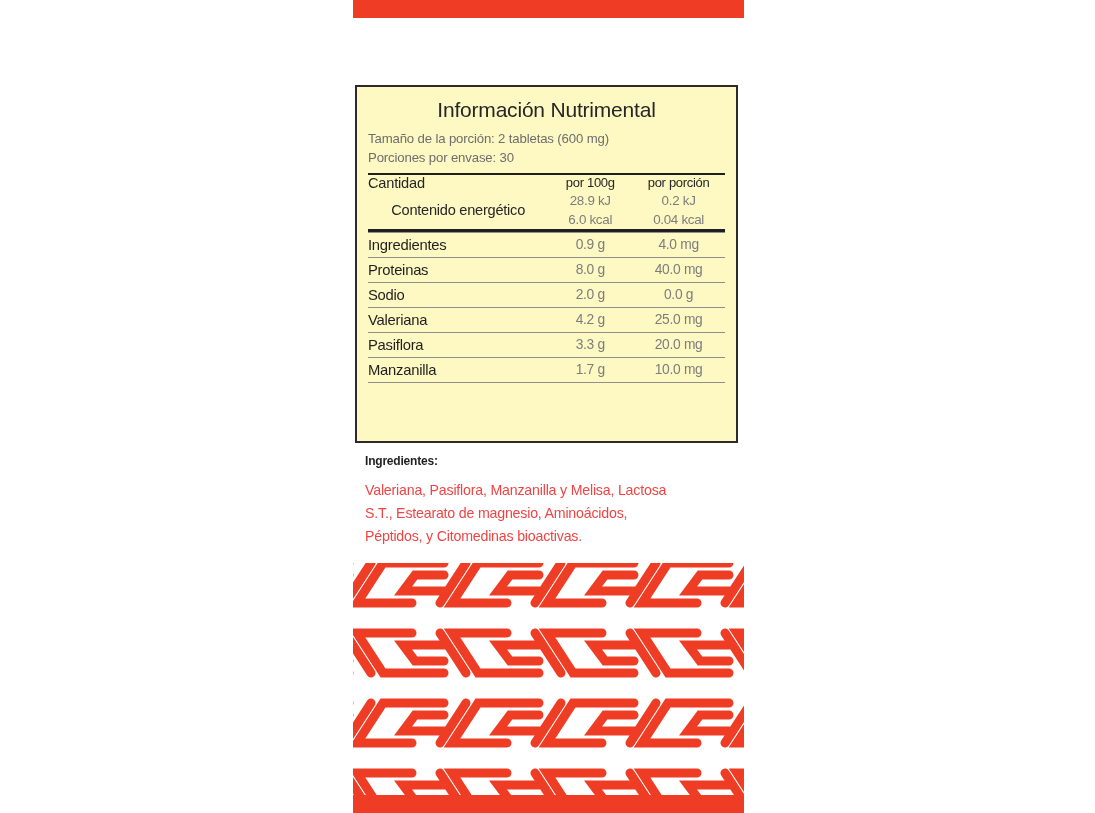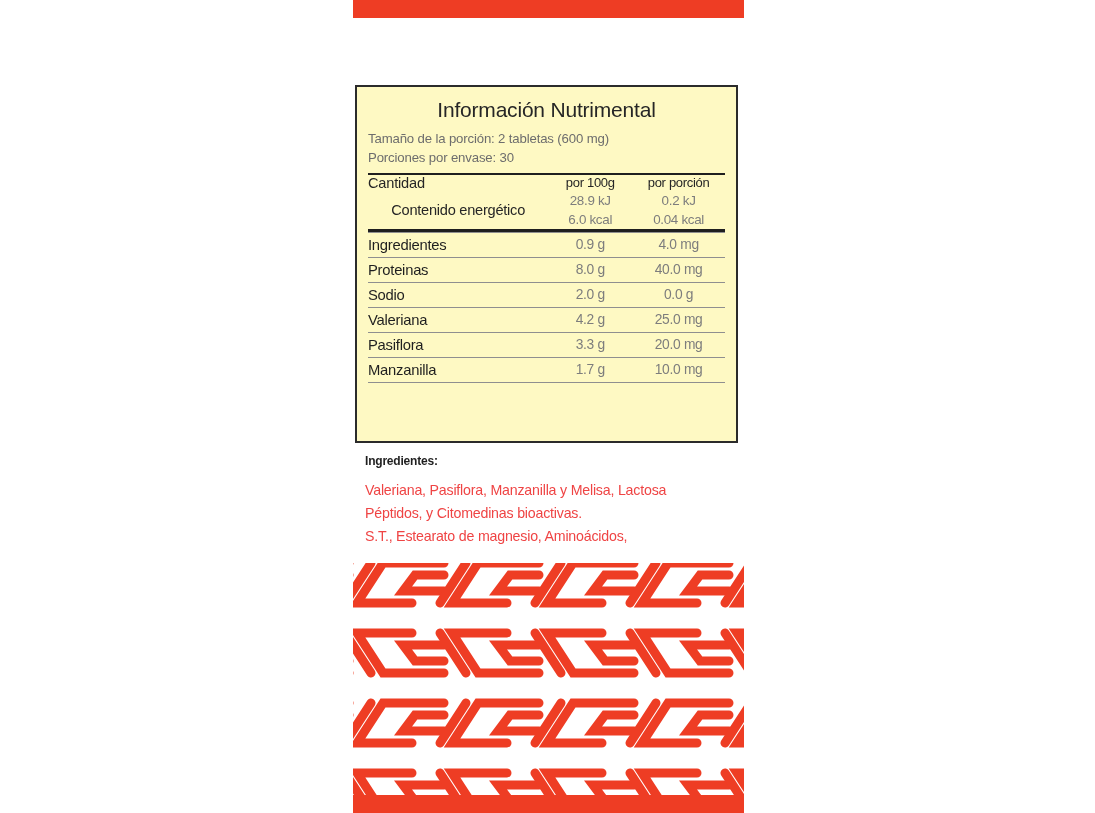--- a/index.html
+++ b/index.html
@@ -320,22 +320,22 @@
               </td>
             </tr>
           </tbody>
       </table>
     </div>
 
     <div class="ingredients">
       <div class="ing-heading">Ingredientes:</div>
       <div class="ing-body">
         <div>Valeriana, Pasiflora, Manzanilla y Melisa, Lactosa</div>
+        <div>S.T., Estearato de magnesio, Aminoácidos,</div>
         <div>Péptidos, y Citomedinas bioactivas.</div>
-        <div>S.T., Estearato de magnesio, Aminoácidos,</div>
       </div>
     </div>
 
     <div class="pattern-band">
       <svg id="pattern-svg" width="391" height="232" viewBox="0 0 391 232" xmlns="http://www.w3.org/2000/svg" aria-hidden="true">
           <path d="M -4 0 L -65 0 L -91 40 L -36 40" fill="none" stroke="#ee3d24" stroke-width="9" stroke-linecap="round" stroke-linejoin="miter"></path>
           <path d="M -4 12 L -33 12 L -45 28 L -4 28" fill="none" stroke="#ee3d24" stroke-width="9" stroke-linecap="round" stroke-linejoin="miter"></path>
           <path d="M 18 0 L -8 40" fill="none" stroke="#ee3d24" stroke-width="9" stroke-linecap="round" stroke-linejoin="miter"></path>
           <path d="M 91 0 L 30 0 L 4 40 L 59 40" fill="none" stroke="#ee3d24" stroke-width="9" stroke-linecap="round" stroke-linejoin="miter"></path>
           <path d="M 91 12 L 62 12 L 50 28 L 91 28" fill="none" stroke="#ee3d24" stroke-width="9" stroke-linecap="round" stroke-linejoin="miter"></path>

